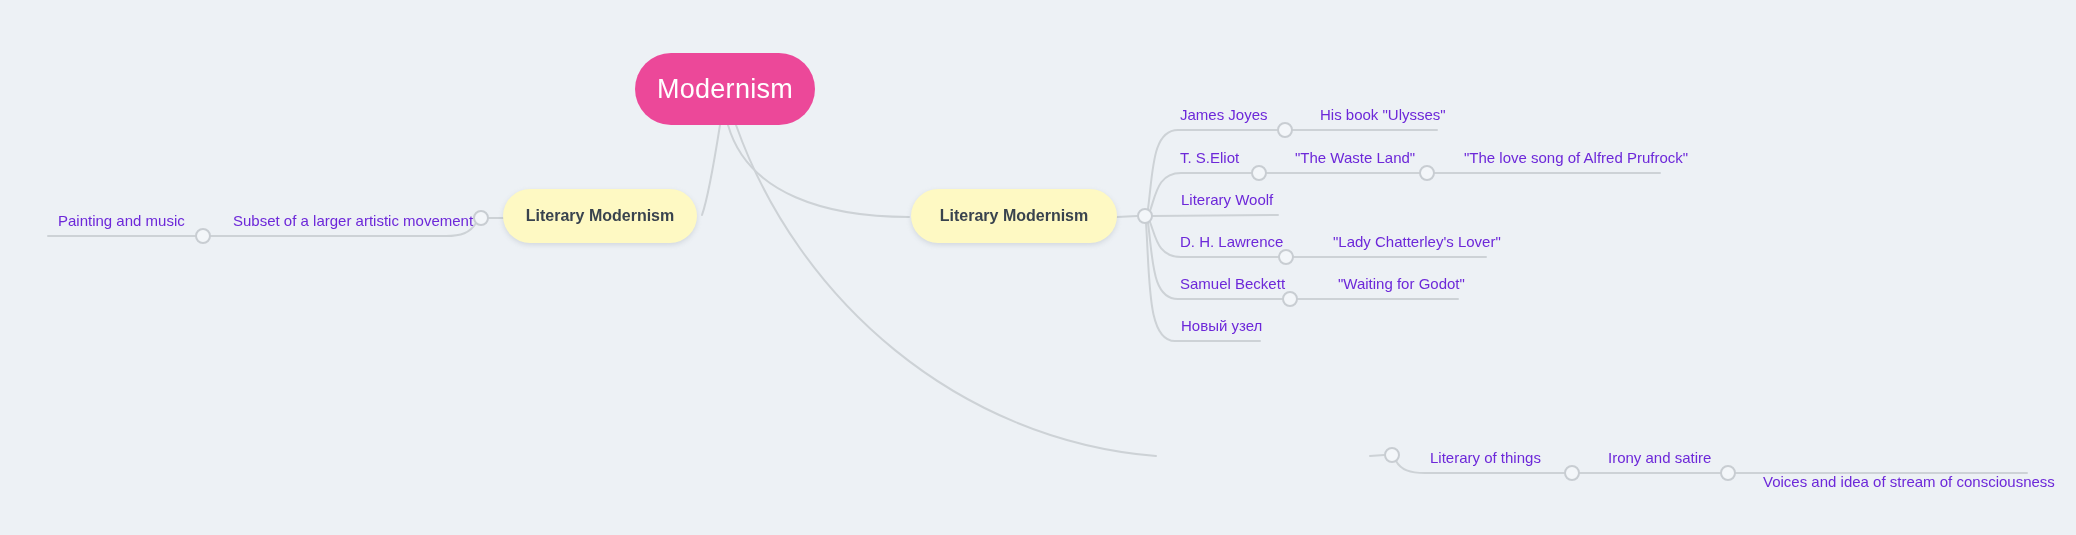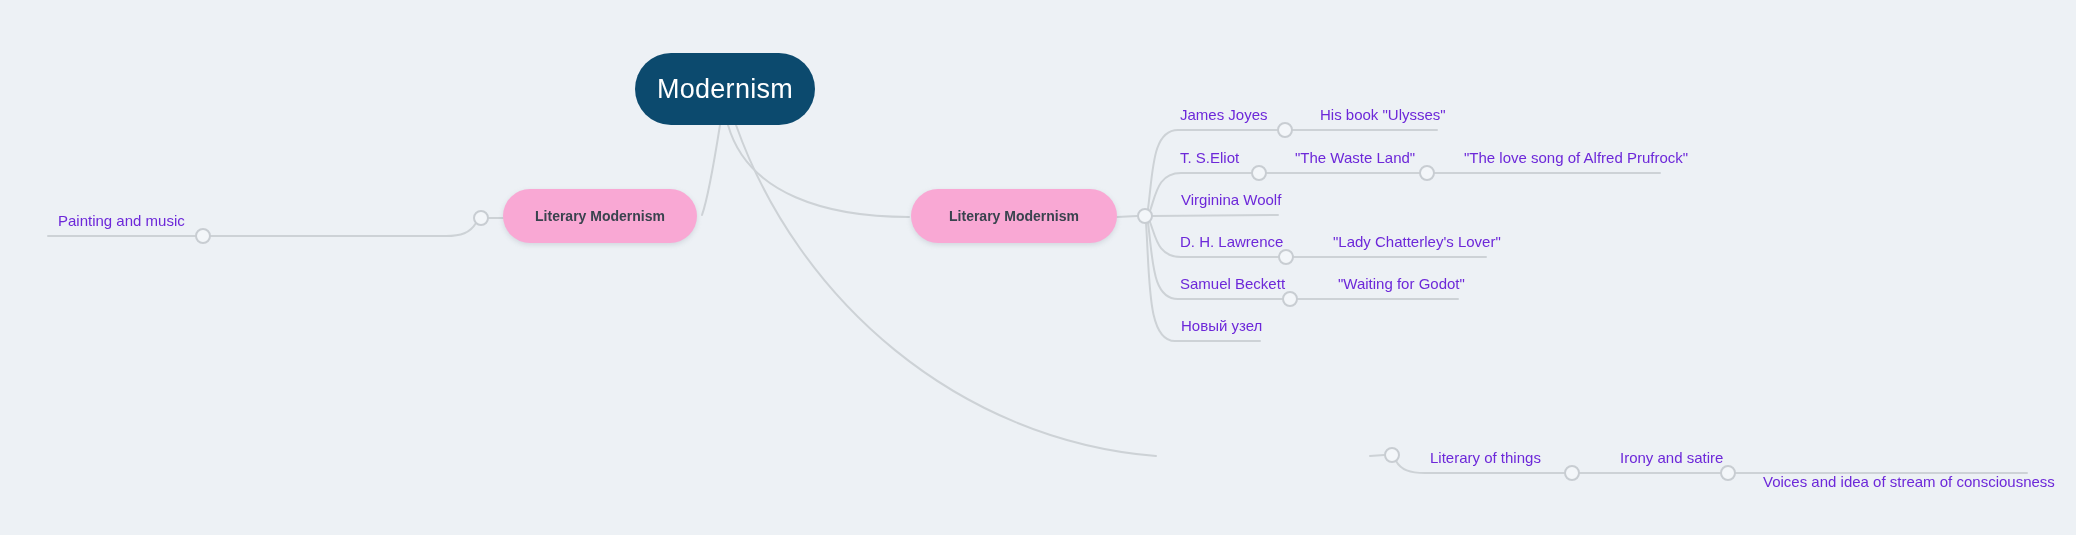--- a/index.html
+++ b/index.html
@@ -8,30 +8,30 @@
     background:#edf1f5;
     font-family:"Liberation Sans", sans-serif;
     overflow:hidden;
     position:relative;
   }
   .canvas{position:absolute;inset:0;width:2076px;height:535px;}
   svg.edges{position:absolute;left:0;top:0;z-index:1;}
   .node{position:absolute;z-index:2;display:flex;align-items:center;justify-content:center;
         border-radius:40px;box-sizing:border-box;cursor:pointer;}
   .node.root{
-    background:#0c4a6e;
+    background:#ec4899;
     color:#ffffff;
     font-size:27px;
     font-weight:400;
     letter-spacing:0.3px;
   }
   .node.topic{
-    background:#f9a8d4;
+    background:#fef9c3;
     color:#39434e;
-    font-size:14px;
+    font-size:16px;
     font-weight:700;
     box-shadow:0 2px 5px rgba(140,152,165,0.28);
   }
   .label{
     position:absolute;z-index:2;
     height:20px;line-height:20px;
     font-size:15px;color:#6d28d9;
     white-space:nowrap;cursor:pointer;
   }
 </style>
@@ -79,36 +79,37 @@
     </g>
   </svg>
 
   <div class="node root" style="left:635px;top:53px;width:180px;height:72px;">Modernism</div>
 
   <div class="node topic" style="left:503px;top:189px;width:194px;height:54px;border-radius:27px;">Literary Modernism</div>
 
   <div class="node topic" style="left:911px;top:189px;width:206px;height:54px;border-radius:27px;">Literary Modernism</div>
 
 
+  <div class="label" style="left:233px;top:211px;">Subset of a larger artistic movement</div>
   <div class="label" style="left:58px;top:211px;">Painting and music</div>
 
   <div class="label" style="left:1180px;top:105px;">James Joyes</div>
   <div class="label" style="left:1320px;top:105px;">His book "Ulysses"</div>
 
   <div class="label" style="left:1180px;top:148px;">T. S.Eliot</div>
   <div class="label" style="left:1295px;top:148px;">"The Waste Land"</div>
   <div class="label" style="left:1464px;top:148px;">"The love song of Alfred Prufrock"</div>
 
-  <div class="label" style="left:1181px;top:190px;">Virginina Woolf</div>
+  <div class="label" style="left:1181px;top:190px;">Literary Woolf</div>
 
   <div class="label" style="left:1180px;top:232px;">D. H. Lawrence</div>
   <div class="label" style="left:1333px;top:232px;">"Lady Chatterley's Lover"</div>
 
   <div class="label" style="left:1180px;top:274px;text-align:center;">Samuel Beckett</div>
   <div class="label" style="left:1338px;top:274px;">"Waiting for Godot"</div>
 
   <div class="label" style="left:1181px;top:316px;">Новый узел</div>
 
   <div class="label" style="left:1430px;top:448px;">Literary of things</div>
-  <div class="label" style="left:1608px;top:448px;margin-left:12px;">Irony and satire</div>
+  <div class="label" style="left:1608px;top:448px;">Irony and satire</div>
   <div class="label" style="left:1763px;top:472px;">Voices and idea of stream of consciousness</div>
 
 </div>
 
 </body></html>

